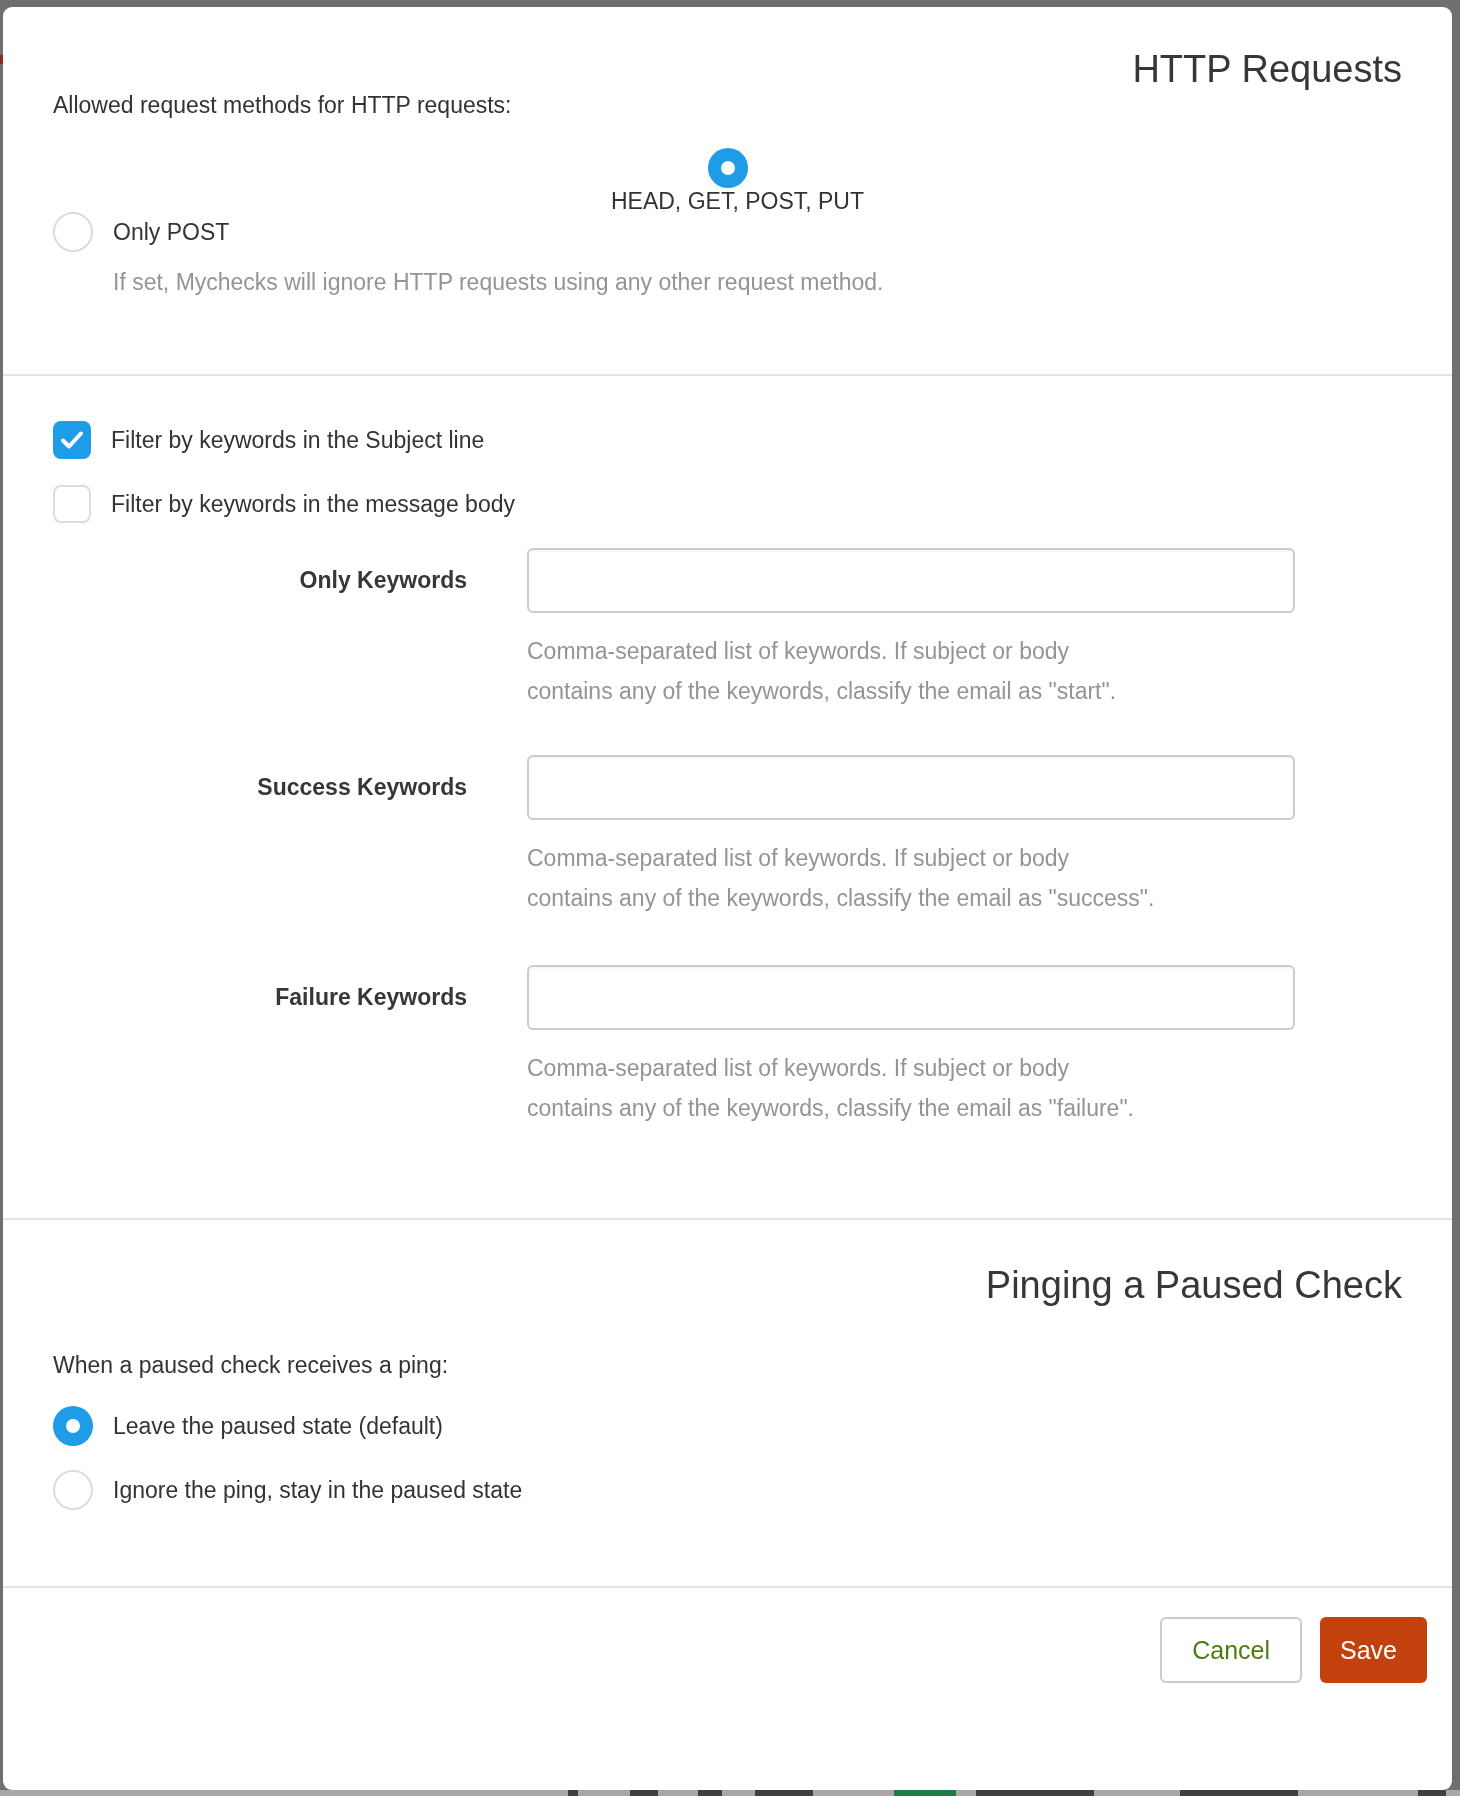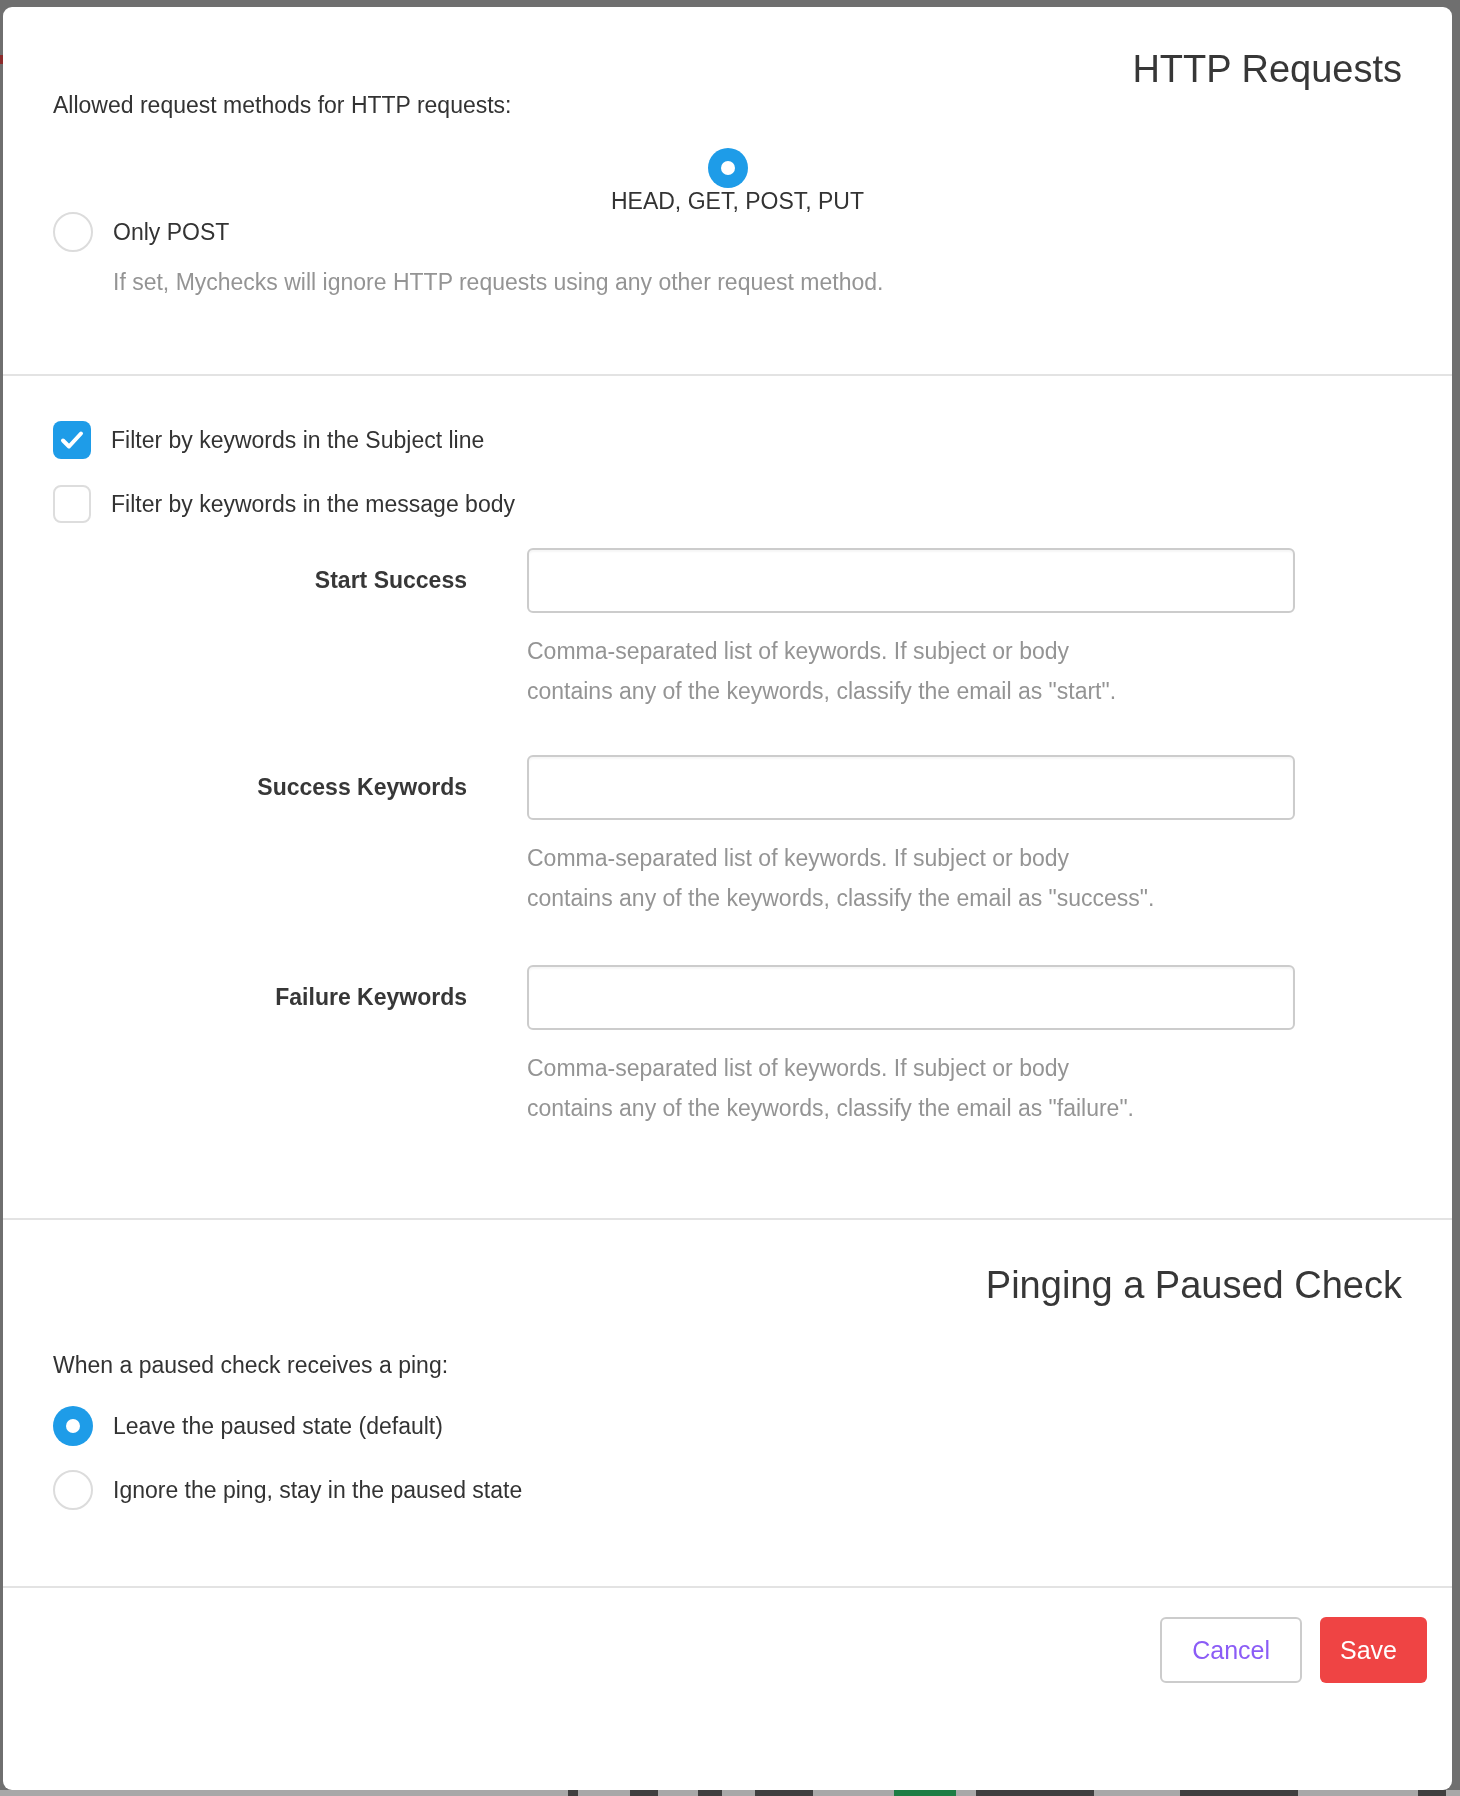--- a/index.html
+++ b/index.html
@@ -95,22 +95,22 @@
 
   .footer {
     margin-top:76px; border-top:2px solid #e3e3e3;
     padding:29px 25px 0;
     display:flex; justify-content:flex-end; gap:18px;
   }
   .btn {
     height:66px; padding:0 30px; font-size:25px;
     border-radius:6px; font-family:inherit; cursor:pointer;
   }
-  .btn-cancel { background:#fff; border:2px solid #ccc; color:#8b5cf6; }
-  .btn-save   { background:#ef4444; border:none; color:#fff;padding-left:20px; }
+  .btn-cancel { background:#fff; border:2px solid #ccc; color:#4d7c0f; }
+  .btn-save   { background:#c2410c; border:none; color:#fff;padding-left:20px; }
 </style>
 </head>
 <body>
 
 <div class="frag-red"></div>
 <div class="backdrop-bottom">
   <div class="frag" style="left:568px;width:10px;"></div>
   <div class="frag" style="left:630px;width:28px;"></div>
   <div class="frag" style="left:698px;width:24px;"></div>
   <div class="frag" style="left:755px;width:58px;"></div>
@@ -153,21 +153,21 @@
     </div>
 
     <div class="opt-row row-gap-2">
       <div class="checkbox">
         
       </div>
       <div class="lbl">Filter by keywords in the message body</div>
     </div>
 
     <div class="form-row fr-1">
-      <div class="form-label">Start Success</div>
+      <div class="form-label">Only Keywords</div>
       <input class="text-input" type="text" value="" style="">
     </div>
     <div class="help">
       <div>Comma-separated list of keywords. If subject or body</div>
       <div>contains any of the keywords, classify the email as "start".</div>
     </div>
 
     <div class="form-row fr-2">
       <div class="form-label">Success Keywords</div>
       <input class="text-input" type="text" value="" style="">

